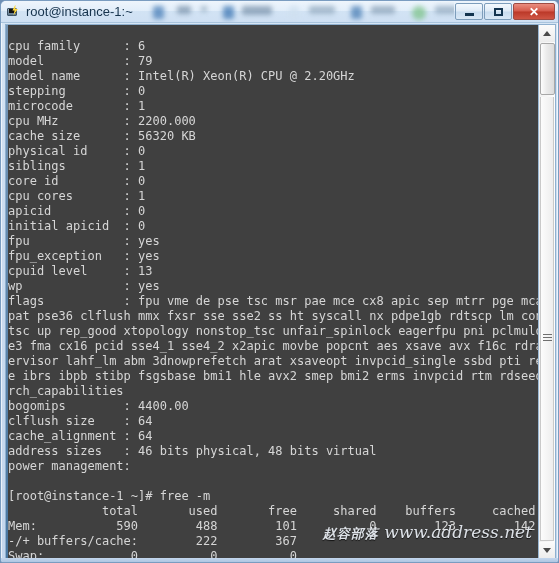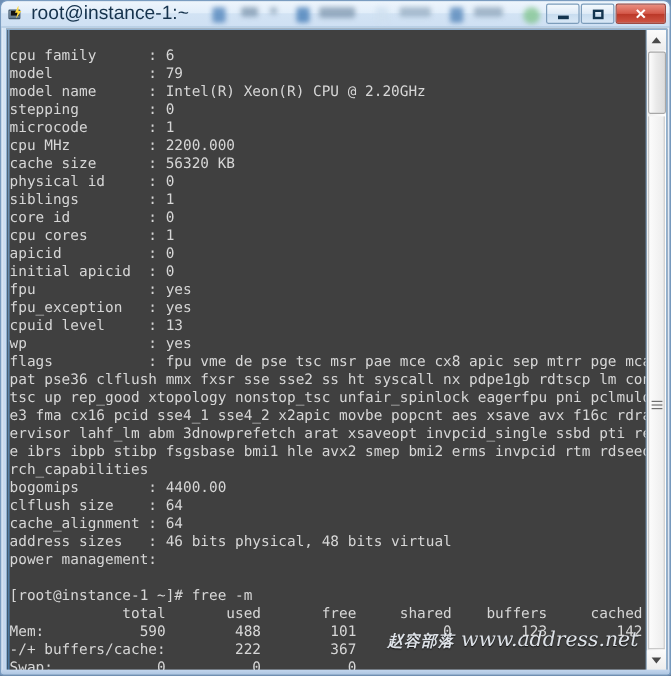--- a/index.html
+++ b/index.html
@@ -51,21 +51,21 @@
     width: 7px; height: 4px;
     background: #111;
   }
   #title-icon .bolt {
     position: absolute; left: 6px; top: 1px;
     width: 8px; height: 11px;
     background: #ffd93b;
     clip-path: polygon(55% 0%, 18% 55%, 45% 55%, 30% 100%, 85% 42%, 55% 42%);
   }
   #title-text {
-    font-size: 16px;
+    font-size: 13px;
     color: #16334d;
     white-space: nowrap;
     flex: none;
     text-align: right;
   }
   #toolbar-blur {
     flex: 1;
     height: 20px;
     margin-left: 14px;
     position: relative;

